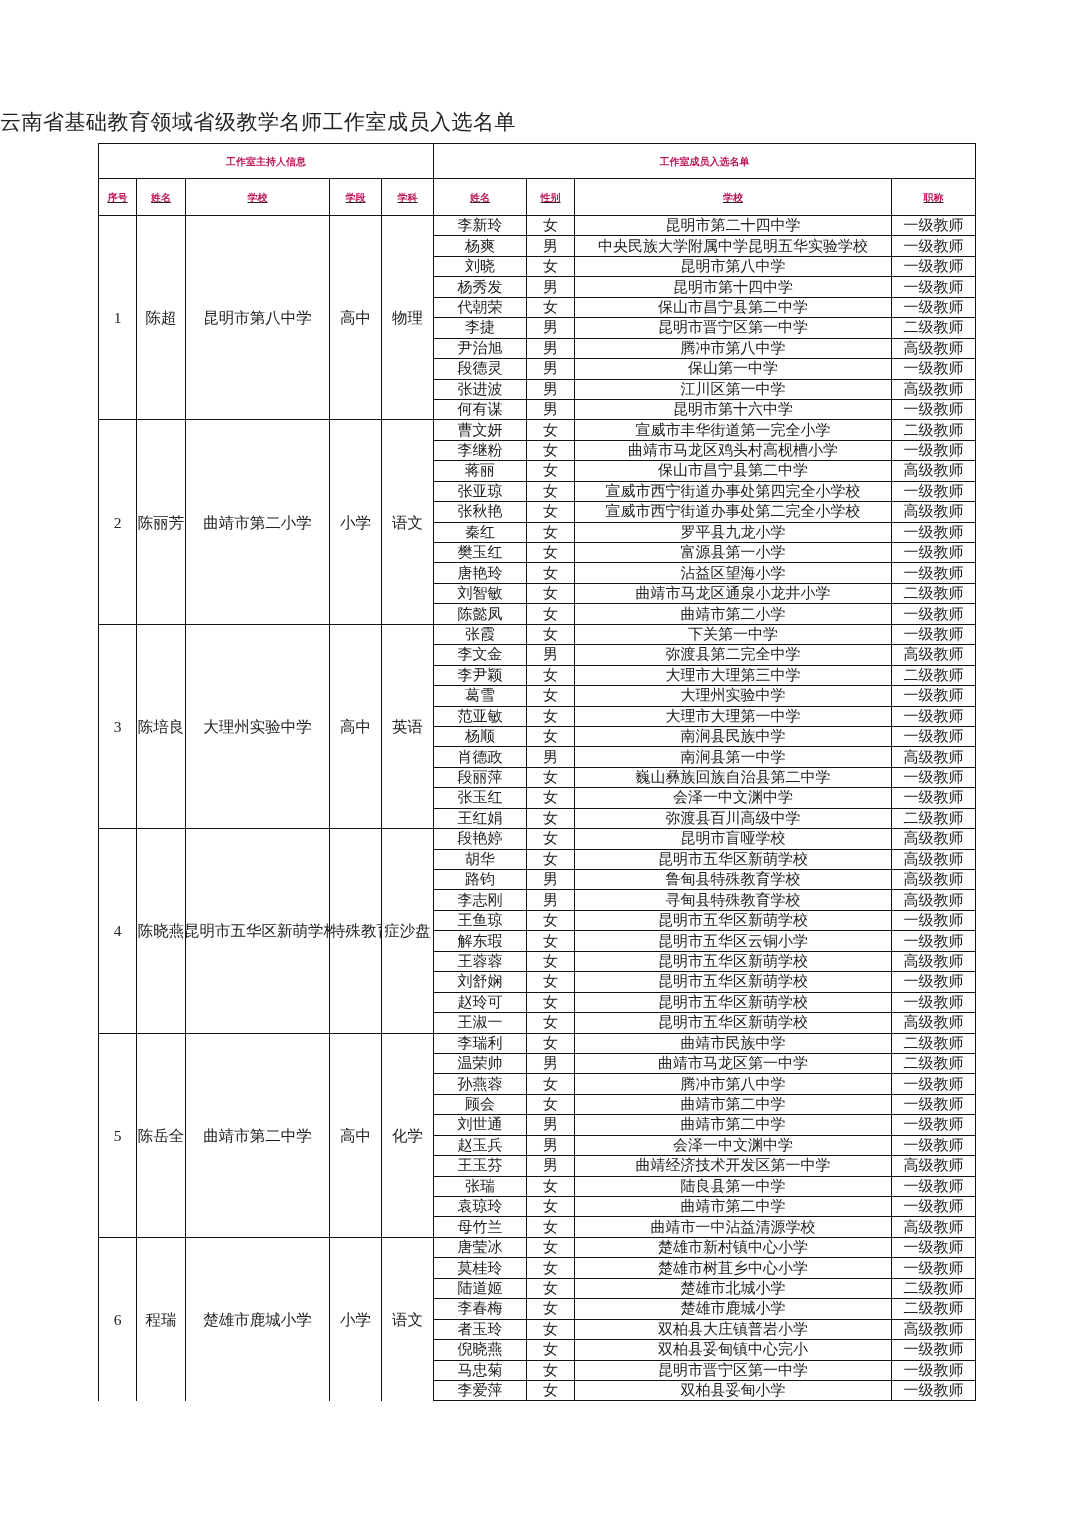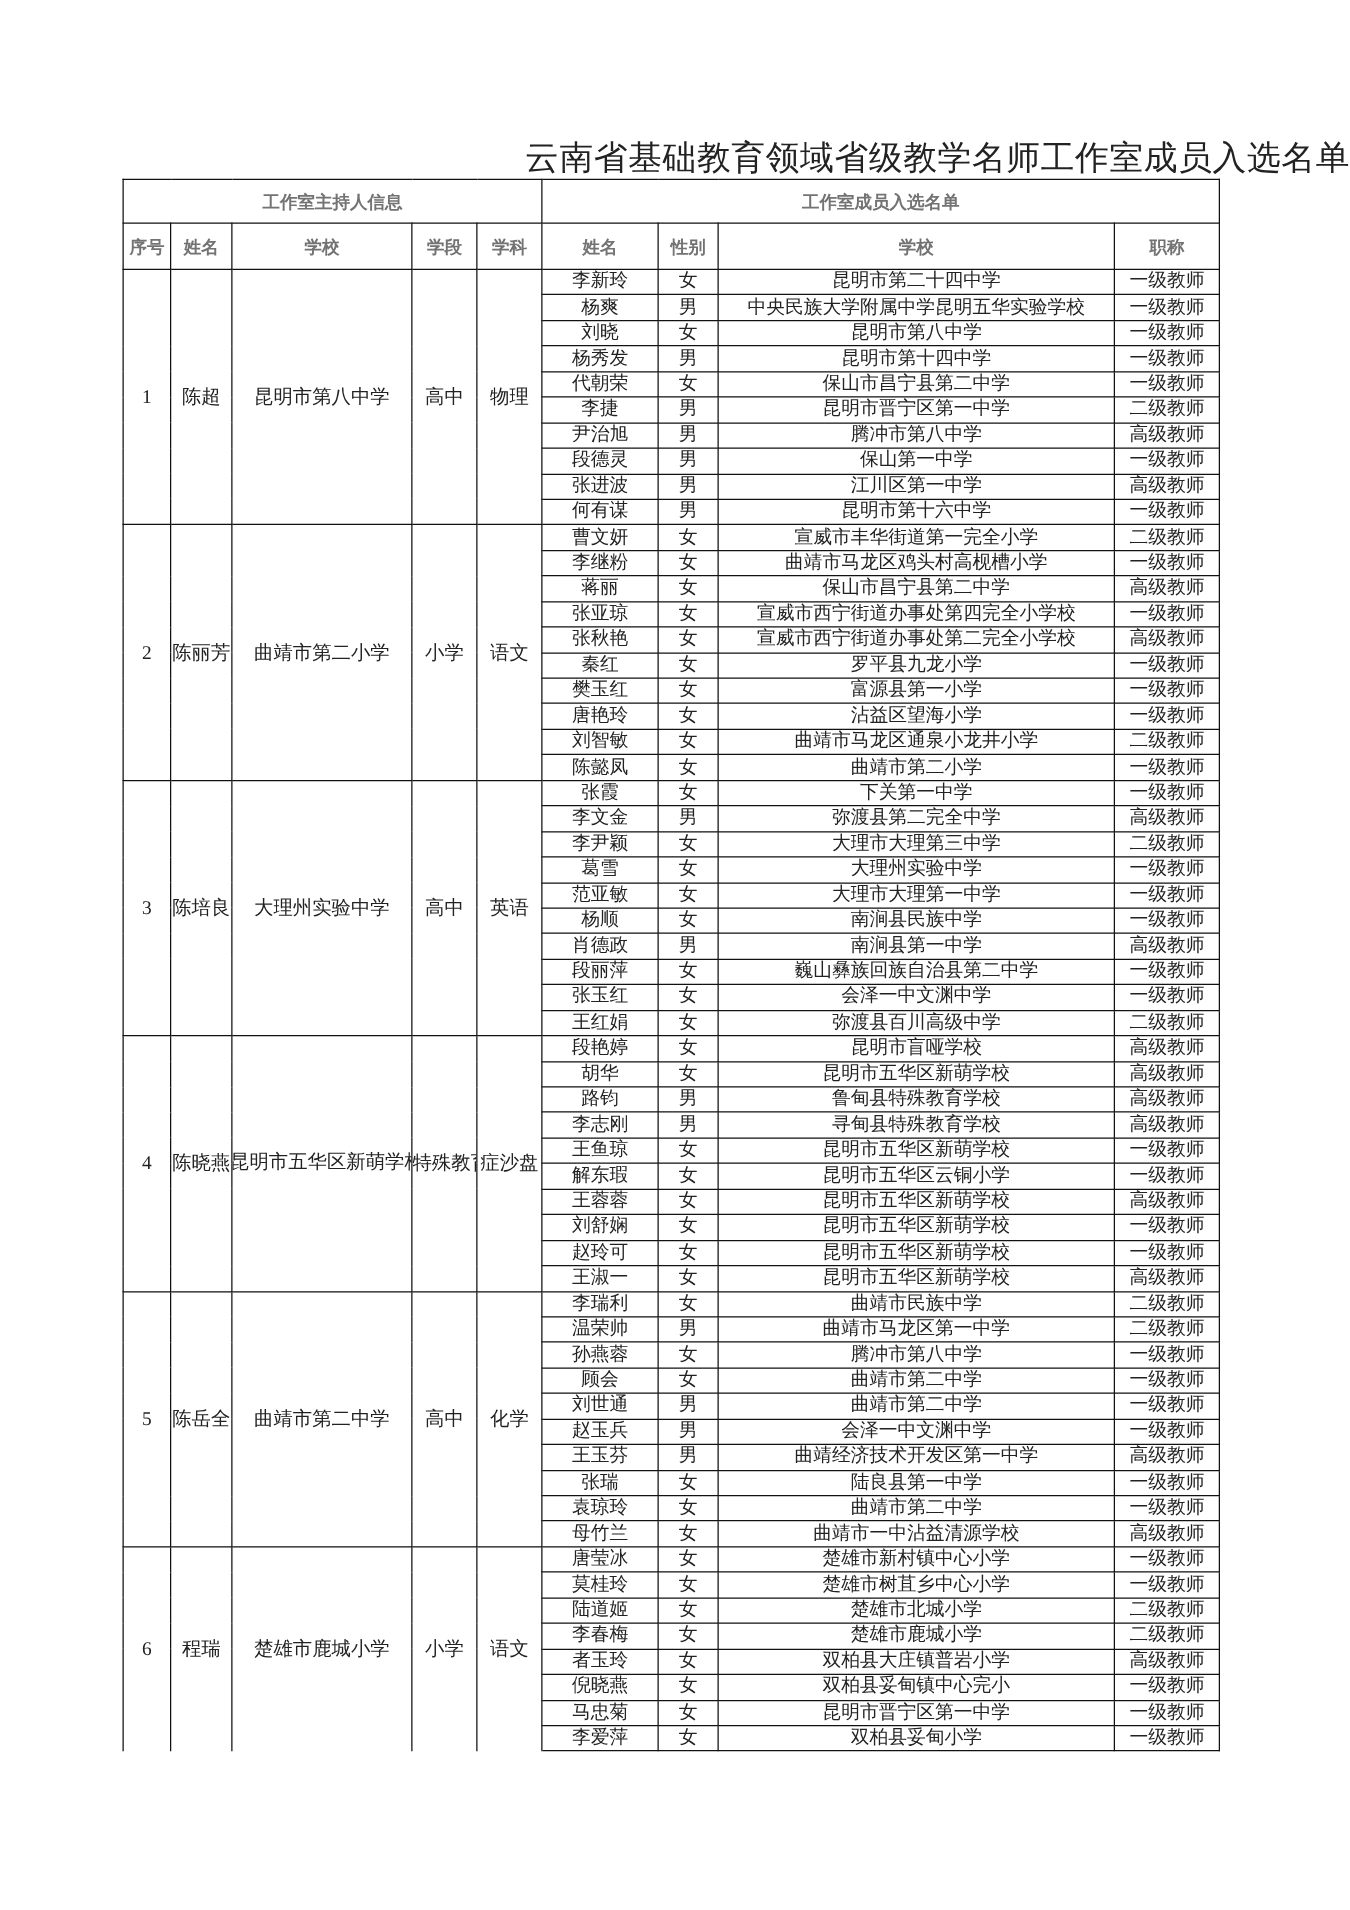--- a/index.html
+++ b/index.html
@@ -1,35 +1,35 @@
 <!DOCTYPE html>
 <html><head>
 <meta charset="utf-8">
 <style>
   html, body { margin: 0; padding: 0; background: #ffffff; }
   body { width: 1080px; height: 1528px; position: relative; overflow: hidden; }
   .title {
-    position: absolute; left: 0; width: 1080px; top: 108px; text-align: right;
-    font-family: "DejaVu Serif", "Liberation Serif", serif; font-size: 27px; color: #222;
+    position: absolute; left: 0; width: 1080px; top: 108px; text-align: left;
+    font-family: "DejaVu Serif", "Liberation Serif", serif; font-size: 21px; color: #222;
     letter-spacing: 0.5px;
   }
   table.roster {
     position: absolute; left: 98px; top: 143px; width: 877px;
     border-collapse: collapse; table-layout: fixed;
     font-family: "Liberation Serif", "DejaVu Serif", serif; font-size: 15px; color: #222;
   }
   table.roster td, table.roster th {
     border: 1px solid #111; padding: 0; text-align: center; vertical-align: middle;
     line-height: 17px; white-space: nowrap; overflow: hidden;
   }
   table.roster th {
-    font-family: "Liberation Sans", "DejaVu Sans", sans-serif; font-weight: bold; font-size: 14px; color: #737373;
+    font-family: "Liberation Sans", "DejaVu Sans", sans-serif; font-weight: bold; font-size: 10px; color: #be185d;
   }
   tr.h1 { height: 35px; }
-  tr.h2 { height: 37px; }
+  tr.h2 { height: 37px; text-decoration: underline; }
   tr.r { height: 20.45px; }
   td.host { font-size: 15.5px; }
   td.open-bottom { border-bottom: none !important; }
   td.spill { overflow: visible; text-align: left; }
   td.spill-sub { overflow: visible; text-align: left; padding-left: 7px; }
 </style>
 </head>
 <body>
 
 <div class="title">云南省基础教育领域省级教学名师工作室成员入选名单</div>

